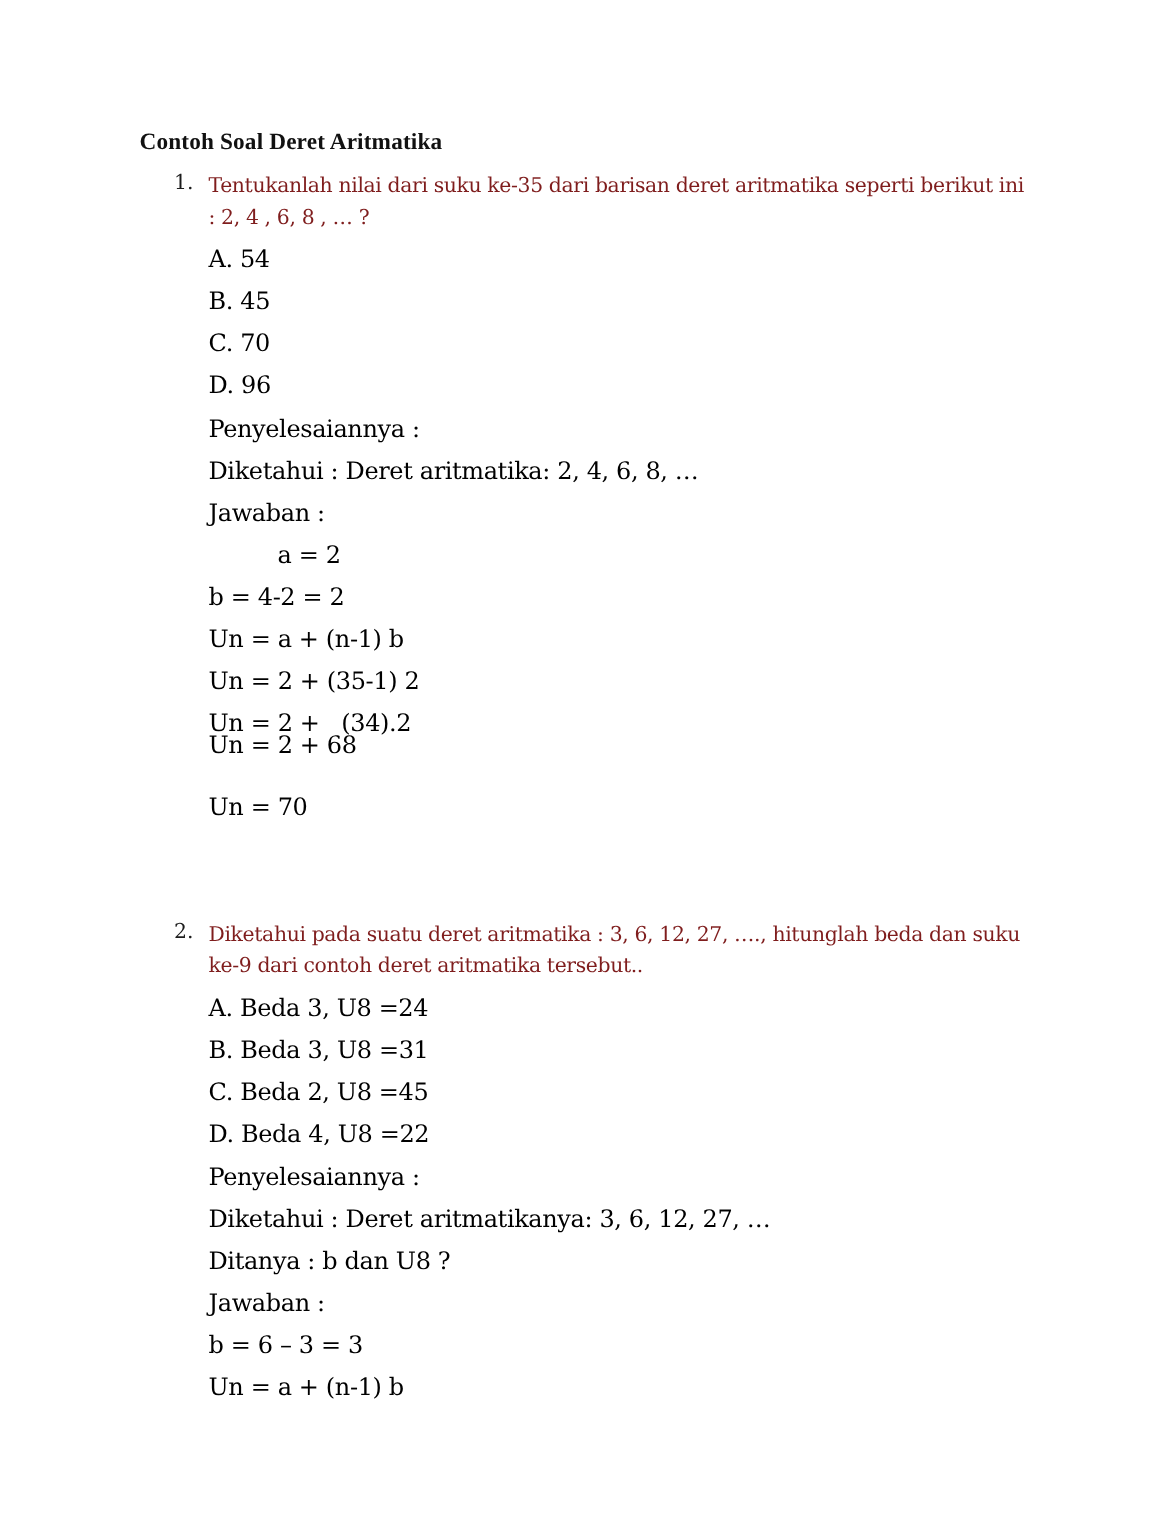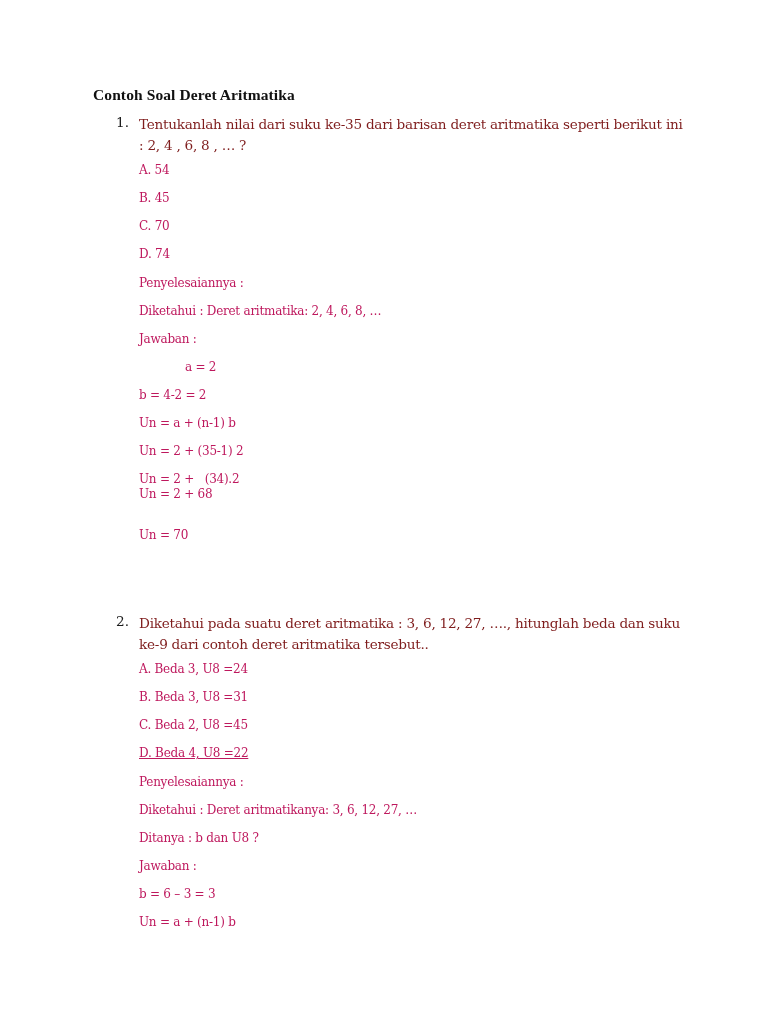--- a/index.html
+++ b/index.html
@@ -55,62 +55,62 @@
       font-family: "DejaVu Serif", serif;
       font-size: 13.6px;
       line-height: 21px;
       color: #7f1d1d;
       letter-spacing: -0.25px;
     }
     .line {
       position: absolute;
       left: 139px;
       font-family: "DejaVu Serif", serif;
-      font-size: 12px;
-      color: #be185d;
+      font-size: 16px;
+      color: #000000;
       white-space: pre;
       letter-spacing: -0.25px;
     }
   </style>
 </head>
 <body>
 
 <div class="page">
 
   <div class="title">Contoh Soal Deret Aritmatika</div>
 
   <div class="item" style="top:114px;">
     <span class="item-num">1.</span>
     <div class="question">Tentukanlah nilai dari suku ke-35 dari barisan deret aritmatika seperti berikut ini : 2, 4 , 6, 8 , … ?</div>
   </div>
 
   <div class="line" style="top:163px;">A. 54</div>
   <div class="line" style="top:191px;">B. 45</div>
   <div class="line" style="top:219px;">C. 70</div>
-  <div class="line" style="top:247px;">D. 74</div>
+  <div class="line" style="top:247px;">D. 96</div>
   <div class="line" style="top:276px;">Penyelesaiannya :</div>
   <div class="line" style="top:304px;">Diketahui : Deret aritmatika: 2, 4, 6, 8, …</div>
   <div class="line" style="top:332px;">Jawaban :</div>
   <div class="line" style="top:360px;margin-left:46px;">a = 2</div>
   <div class="line" style="top:388px;">b = 4-2 = 2</div>
   <div class="line" style="top:416px;">Un = a + (n-1) b</div>
   <div class="line" style="top:444px;">Un = 2 + (35-1) 2</div>
   <div class="line" style="top:472px;">Un = 2 +   (34).2</div>
   <div class="line" style="top:487px;">Un = 2 + 68</div>
   <div class="line" style="top:528px;">Un = 70</div>
 
   <div class="item" style="top:613px;">
     <span class="item-num">2.</span>
     <div class="question">Diketahui pada suatu deret aritmatika : 3, 6, 12, 27, …., hitunglah beda dan suku ke-9 dari contoh deret aritmatika tersebut..</div>
   </div>
 
   <div class="line" style="top:662px;">A. Beda 3, U8 =24</div>
   <div class="line" style="top:690px;">B. Beda 3, U8 =31</div>
   <div class="line" style="top:718px;">C. Beda 2, U8 =45</div>
-  <div class="line" style="top:746px;text-decoration:underline;">D. Beda 4, U8 =22</div>
+  <div class="line" style="top:746px;">D. Beda 4, U8 =22</div>
   <div class="line" style="top:775px;">Penyelesaiannya :</div>
   <div class="line" style="top:803px;">Diketahui : Deret aritmatikanya: 3, 6, 12, 27, …</div>
   <div class="line" style="top:831px;">Ditanya : b dan U8 ?</div>
   <div class="line" style="top:859px;">Jawaban :</div>
   <div class="line" style="top:887px;">b = 6 – 3 = 3</div>
   <div class="line" style="top:915px;">Un = a + (n-1) b</div>
 
 </div>
 
 </body></html>

